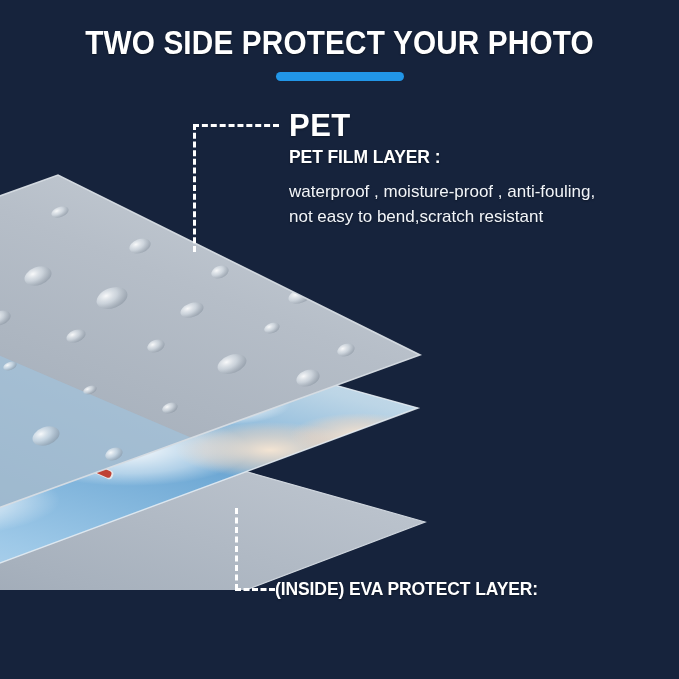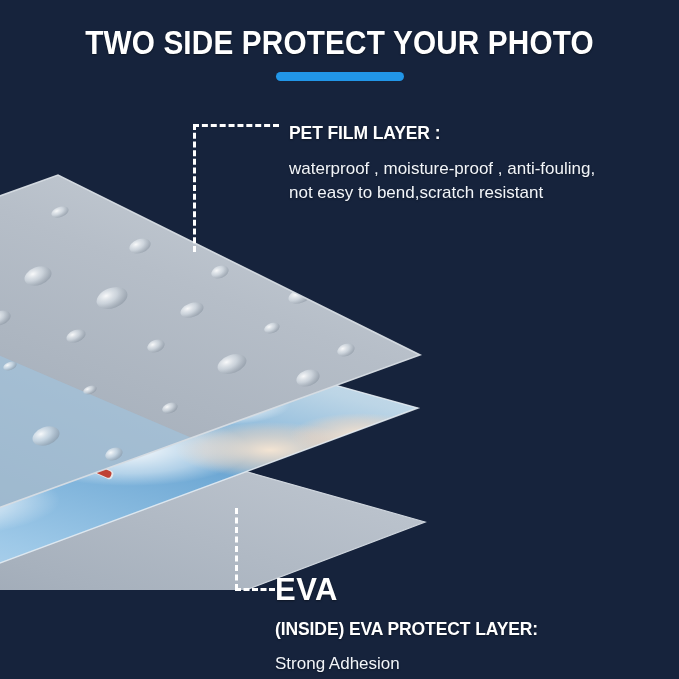--- a/index.html
+++ b/index.html
@@ -69,21 +69,21 @@
     letter-spacing: 0.5px;
     line-height: 1.02;
     text-shadow: 0 1px 2px rgba(0,0,0,.4);
   }
   .callout-head {
     color: #ffffff;
     font-size: 17.5px;
     font-weight: bold;
     letter-spacing: -0.1px;
     line-height: 1.25;
-    margin-top: 13px;
+    margin-top: 5px;
     text-shadow: 0 1px 2px rgba(0,0,0,.4);
   }
   .callout-body {
     color: #f2f5f9;
     font-size: 17px;
     font-weight: normal;
     line-height: 1.42;
     margin-top: 12px;
     max-width: 330px;
     text-shadow: 0 1px 2px rgba(0,0,0,.35);
@@ -292,23 +292,22 @@
       <path d="M -180 182 L 258 25 L 620 205 L 198 358 Z" fill="none" stroke="#d7dde4" stroke-width="1.6" opacity="0.95"></path>
     </svg>
   </div>
 
   <div class="leader leader-h" id="pet-leader-h"></div>
   <div class="leader leader-v" id="pet-leader-v"></div>
   <div class="leader leader-v" id="eva-leader-v"></div>
   <div class="leader leader-h" id="eva-leader-h"></div>
 
   <div class="callout" id="callout-pet">
+    <div class="callout-code">PET</div>
     <div class="callout-head">PET FILM LAYER :</div>
     <div class="callout-body">waterproof , moisture-proof , anti-fouling, not easy to bend,scratch resistant</div>
   </div>
 
   <div class="callout" id="callout-eva">
-    <div class="callout-code">EVA</div>
     <div class="callout-head">(INSIDE) EVA PROTECT LAYER:</div>
-    <div class="callout-body">Strong Adhesion</div>
   </div>
 
 </div>
 
 </body></html>

